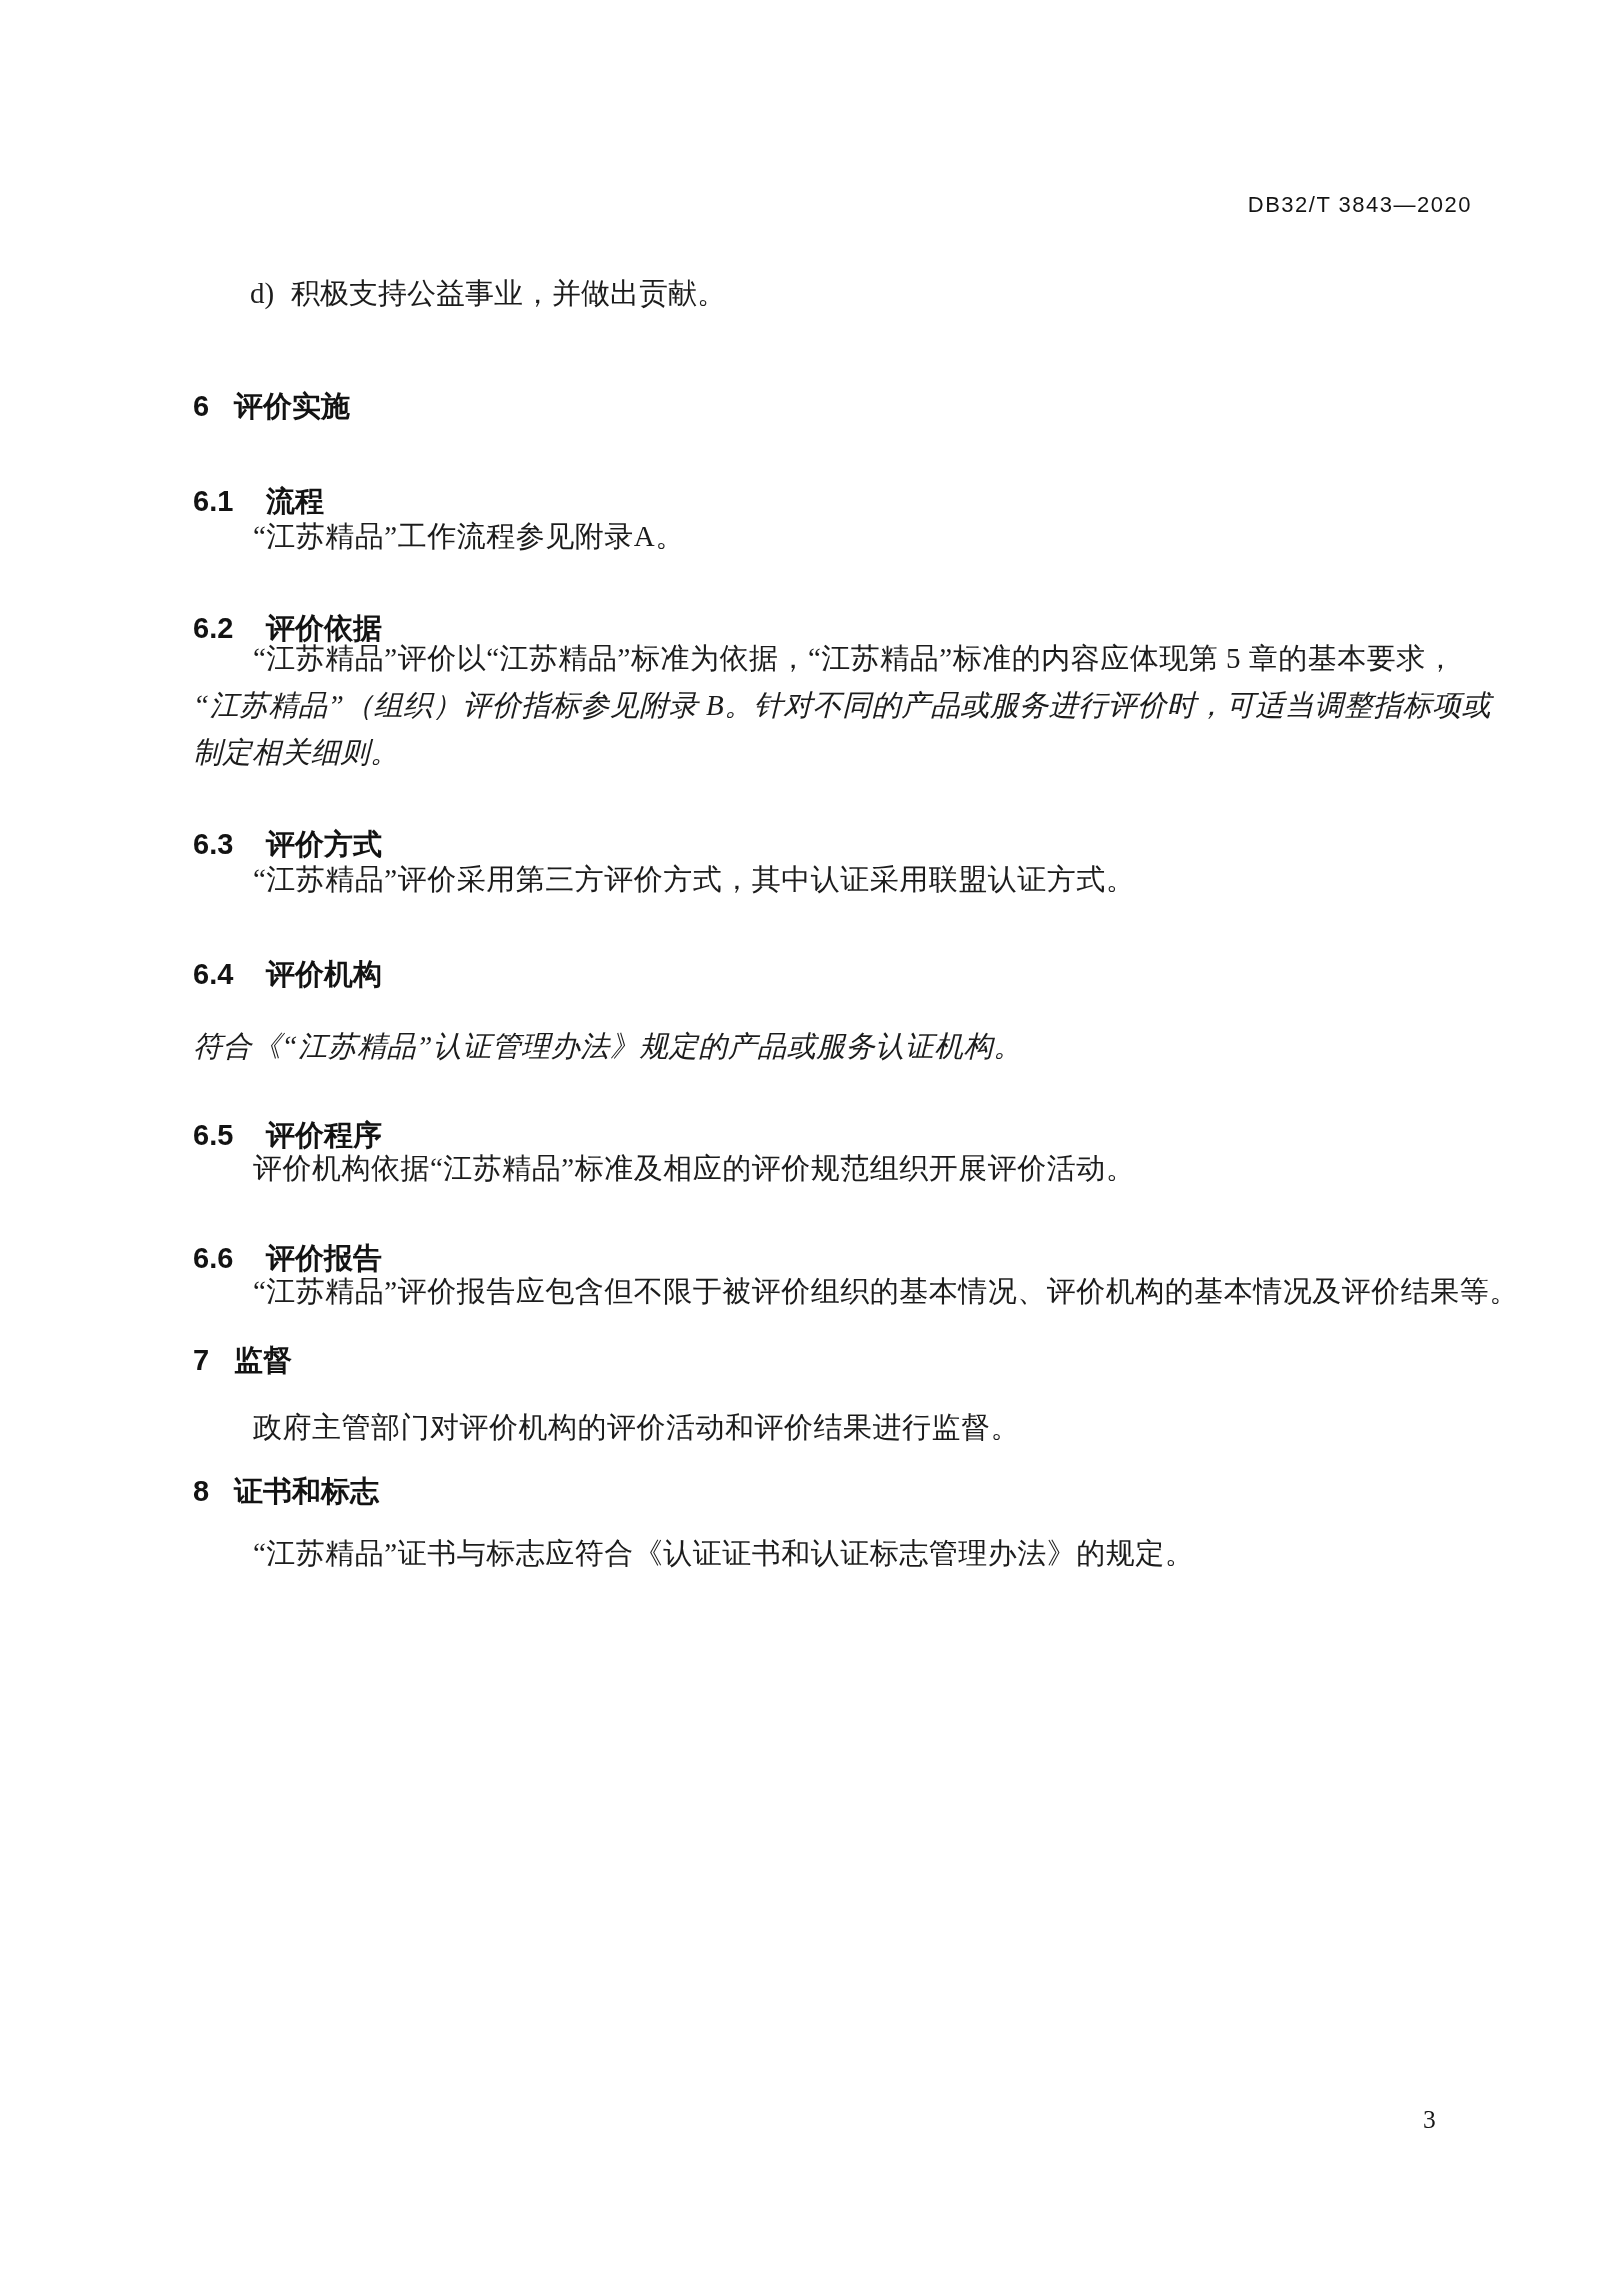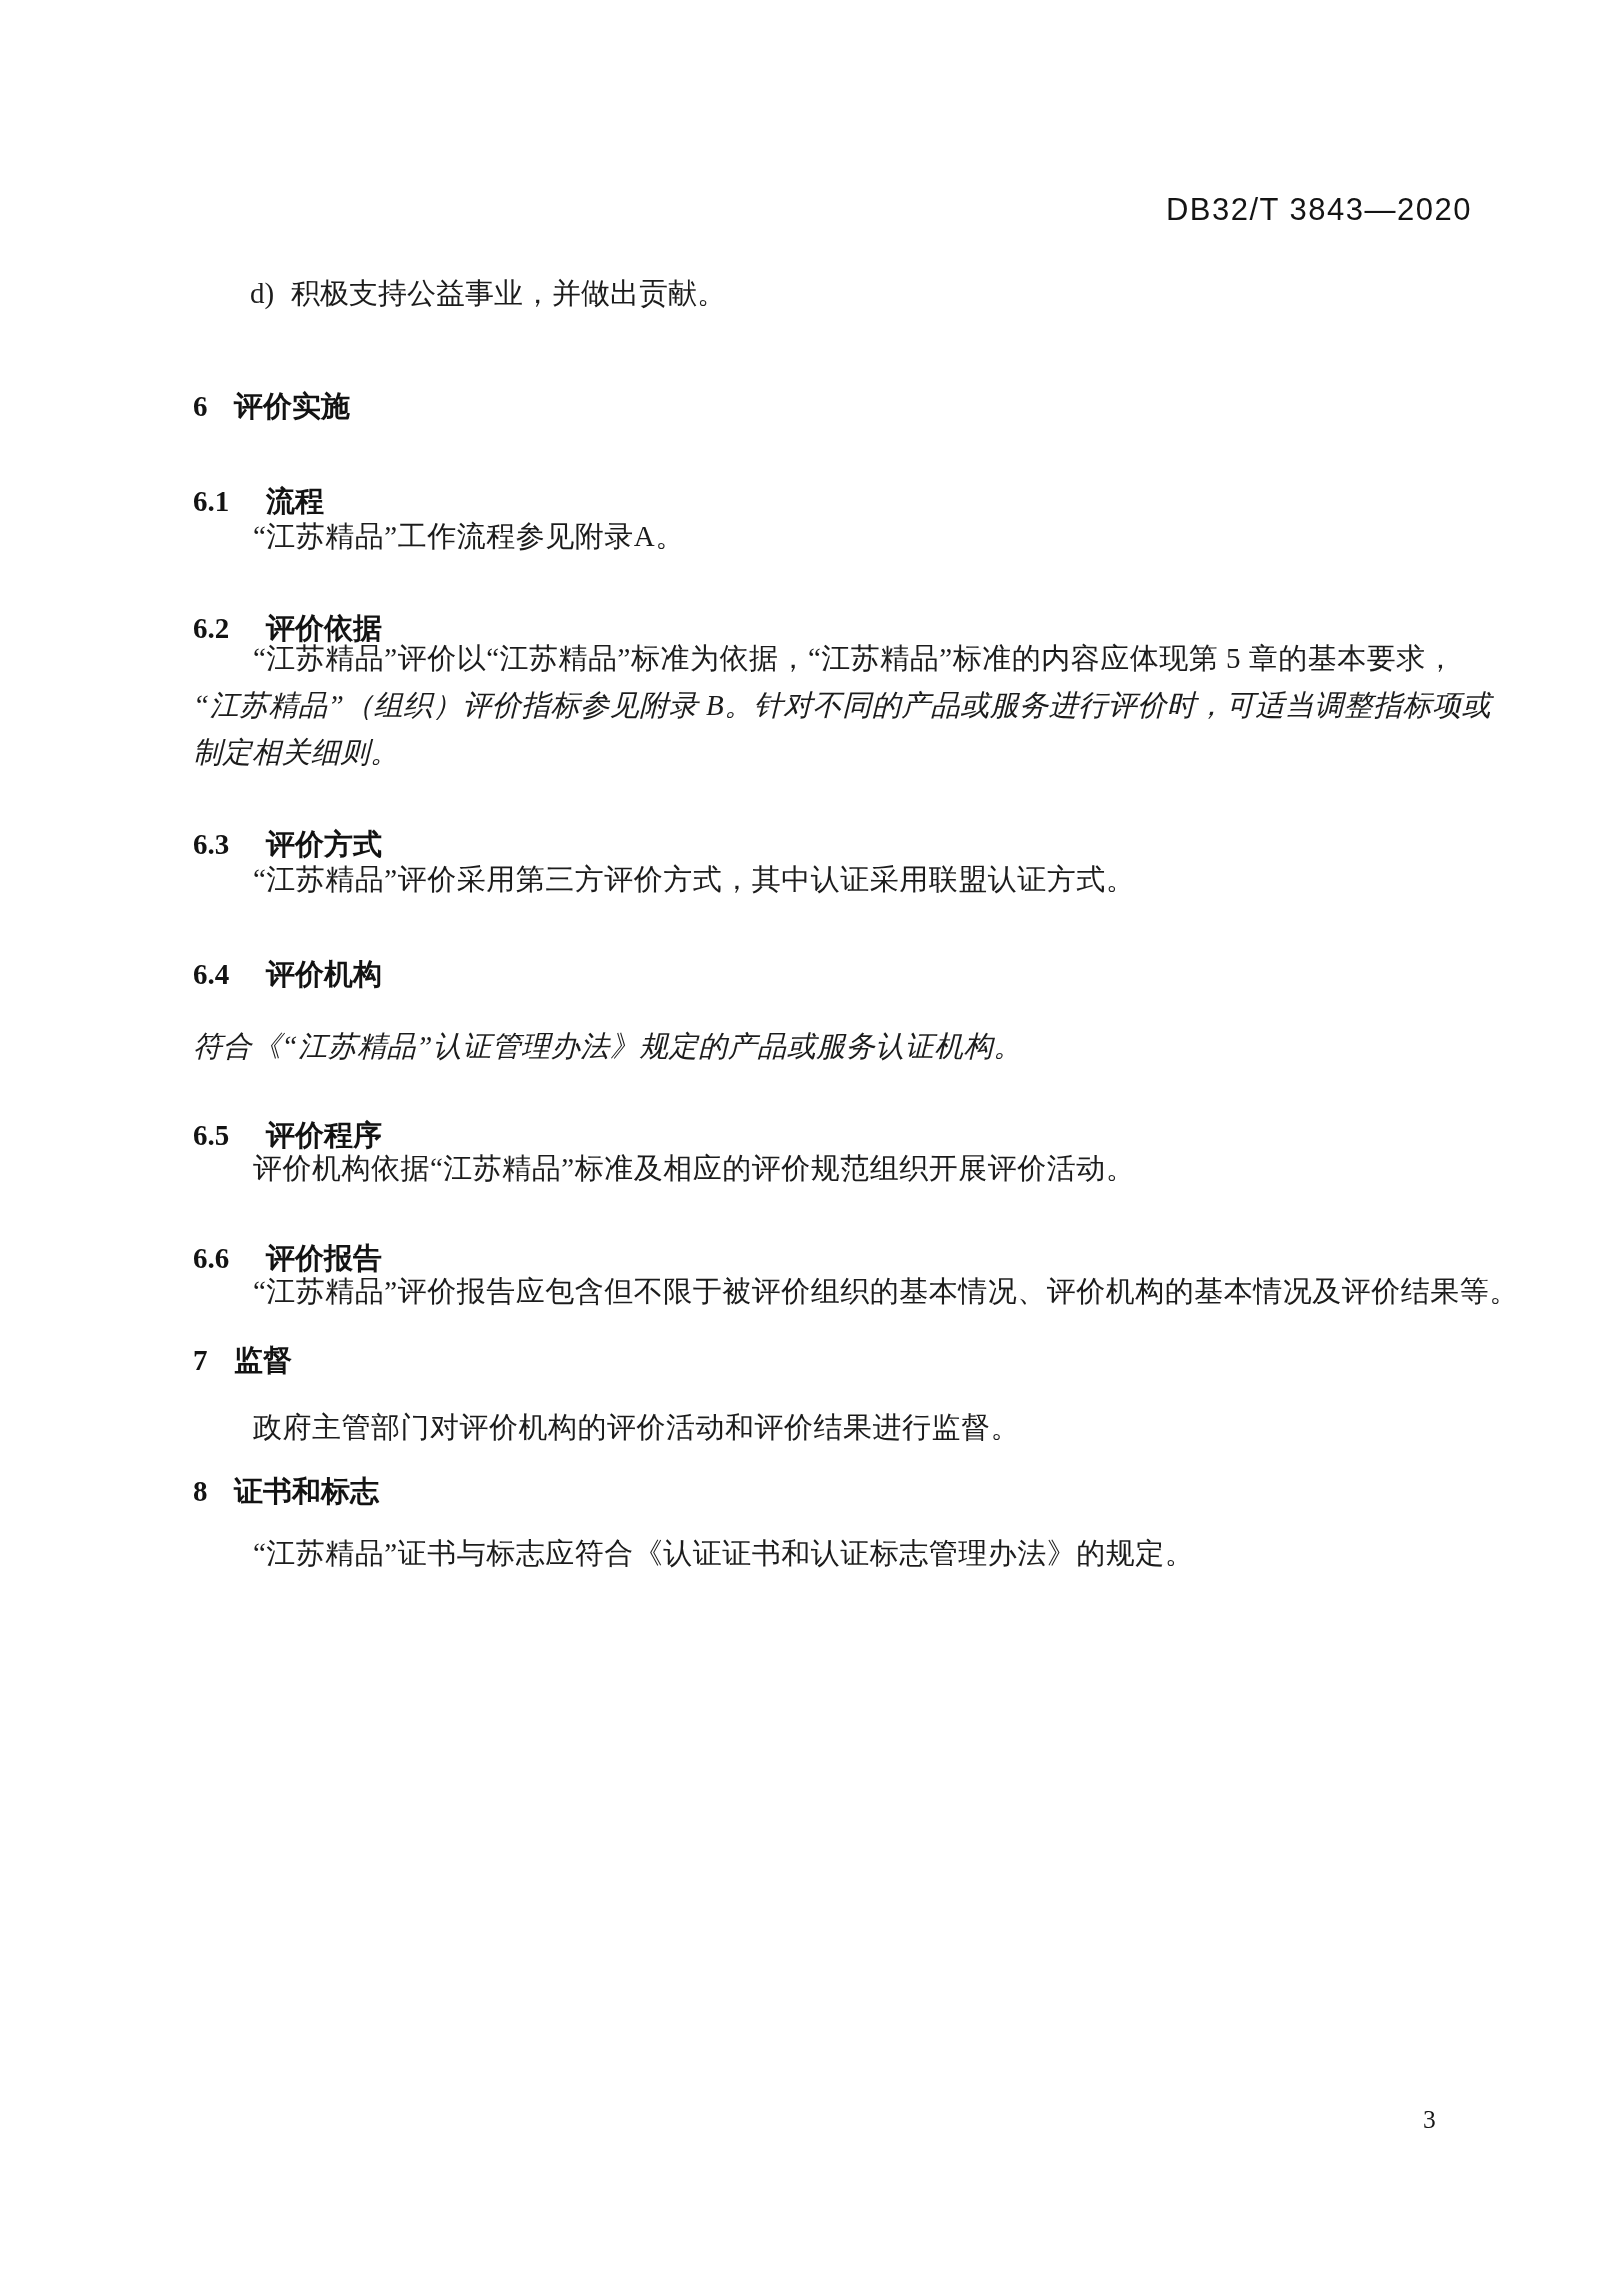--- a/index.html
+++ b/index.html
@@ -12,42 +12,42 @@
     overflow: hidden;
     font-family: "Liberation Serif", serif;
     color: #1c1c1c;
   }
   
   .doc-number {
     position: absolute;
     top: 192px;
     right: 149px;
     font-family: "Liberation Sans", sans-serif;
-    font-size: 31px;
+    font-size: 22px;
     letter-spacing: 1.5px;
     color: #141414;
     white-space: nowrap;
   }
   
   .list-item {
     position: absolute;
     left: 250px;
     top: 274px;
     font-size: 29px;
     white-space: nowrap;
   }
   .list-item .lbl {
     display: inline-block;
     width: 41px;
   }
   
   .heading {
     position: absolute;
     left: 193px;
-    font-family: Liberation Serif, serif;
+    font-family: Liberation Sans, sans-serif;
     font-weight: bold;
     font-size: 29px;
     color: #131313;
     white-space: nowrap;
   }
   .hnum { display: inline-block; }
   .hnum.w1 { width: 41px; }
   .hnum.w2 { width: 73px; margin-top: 24px; }
   
   .line {

